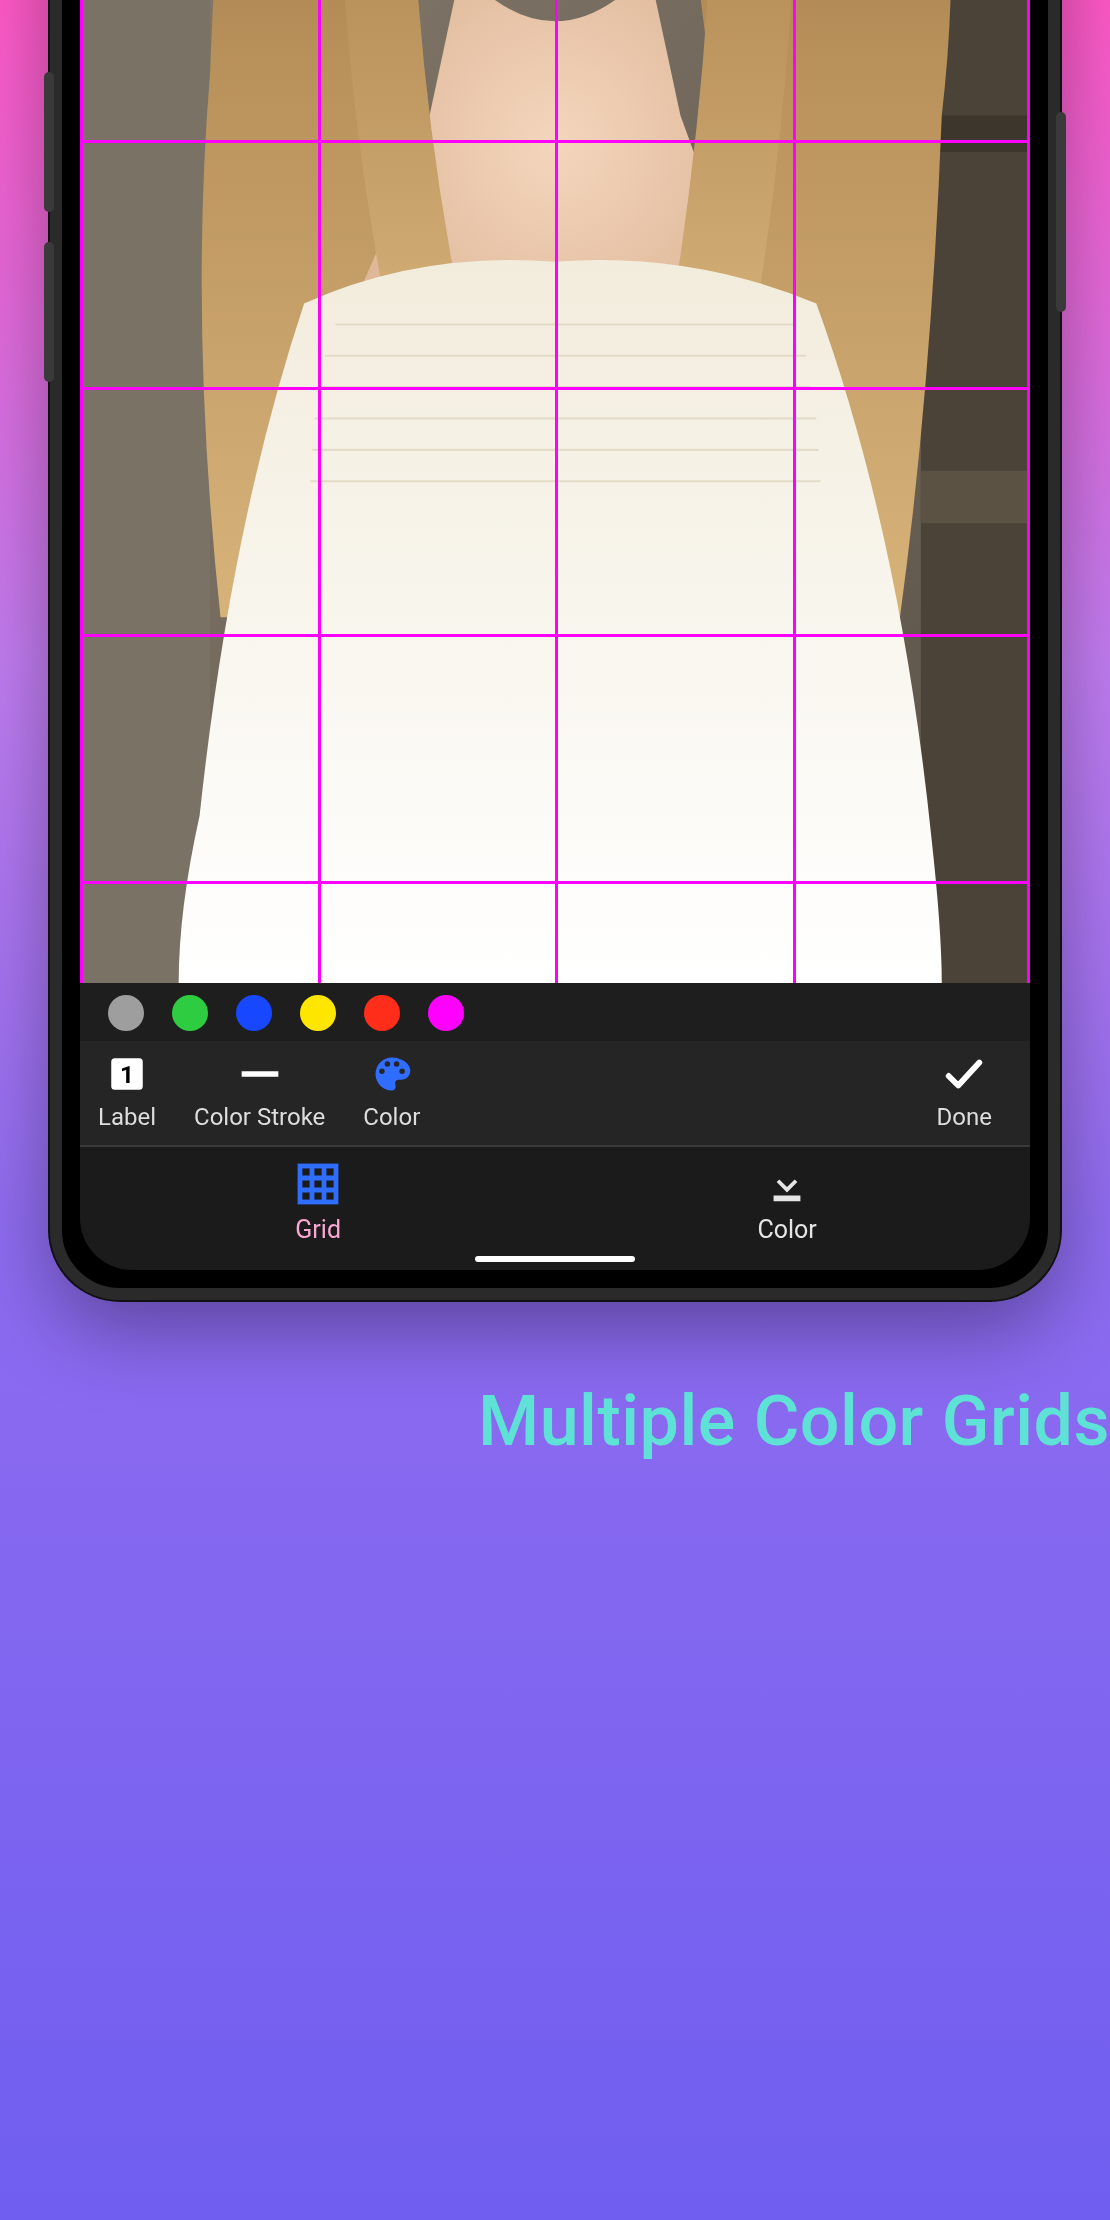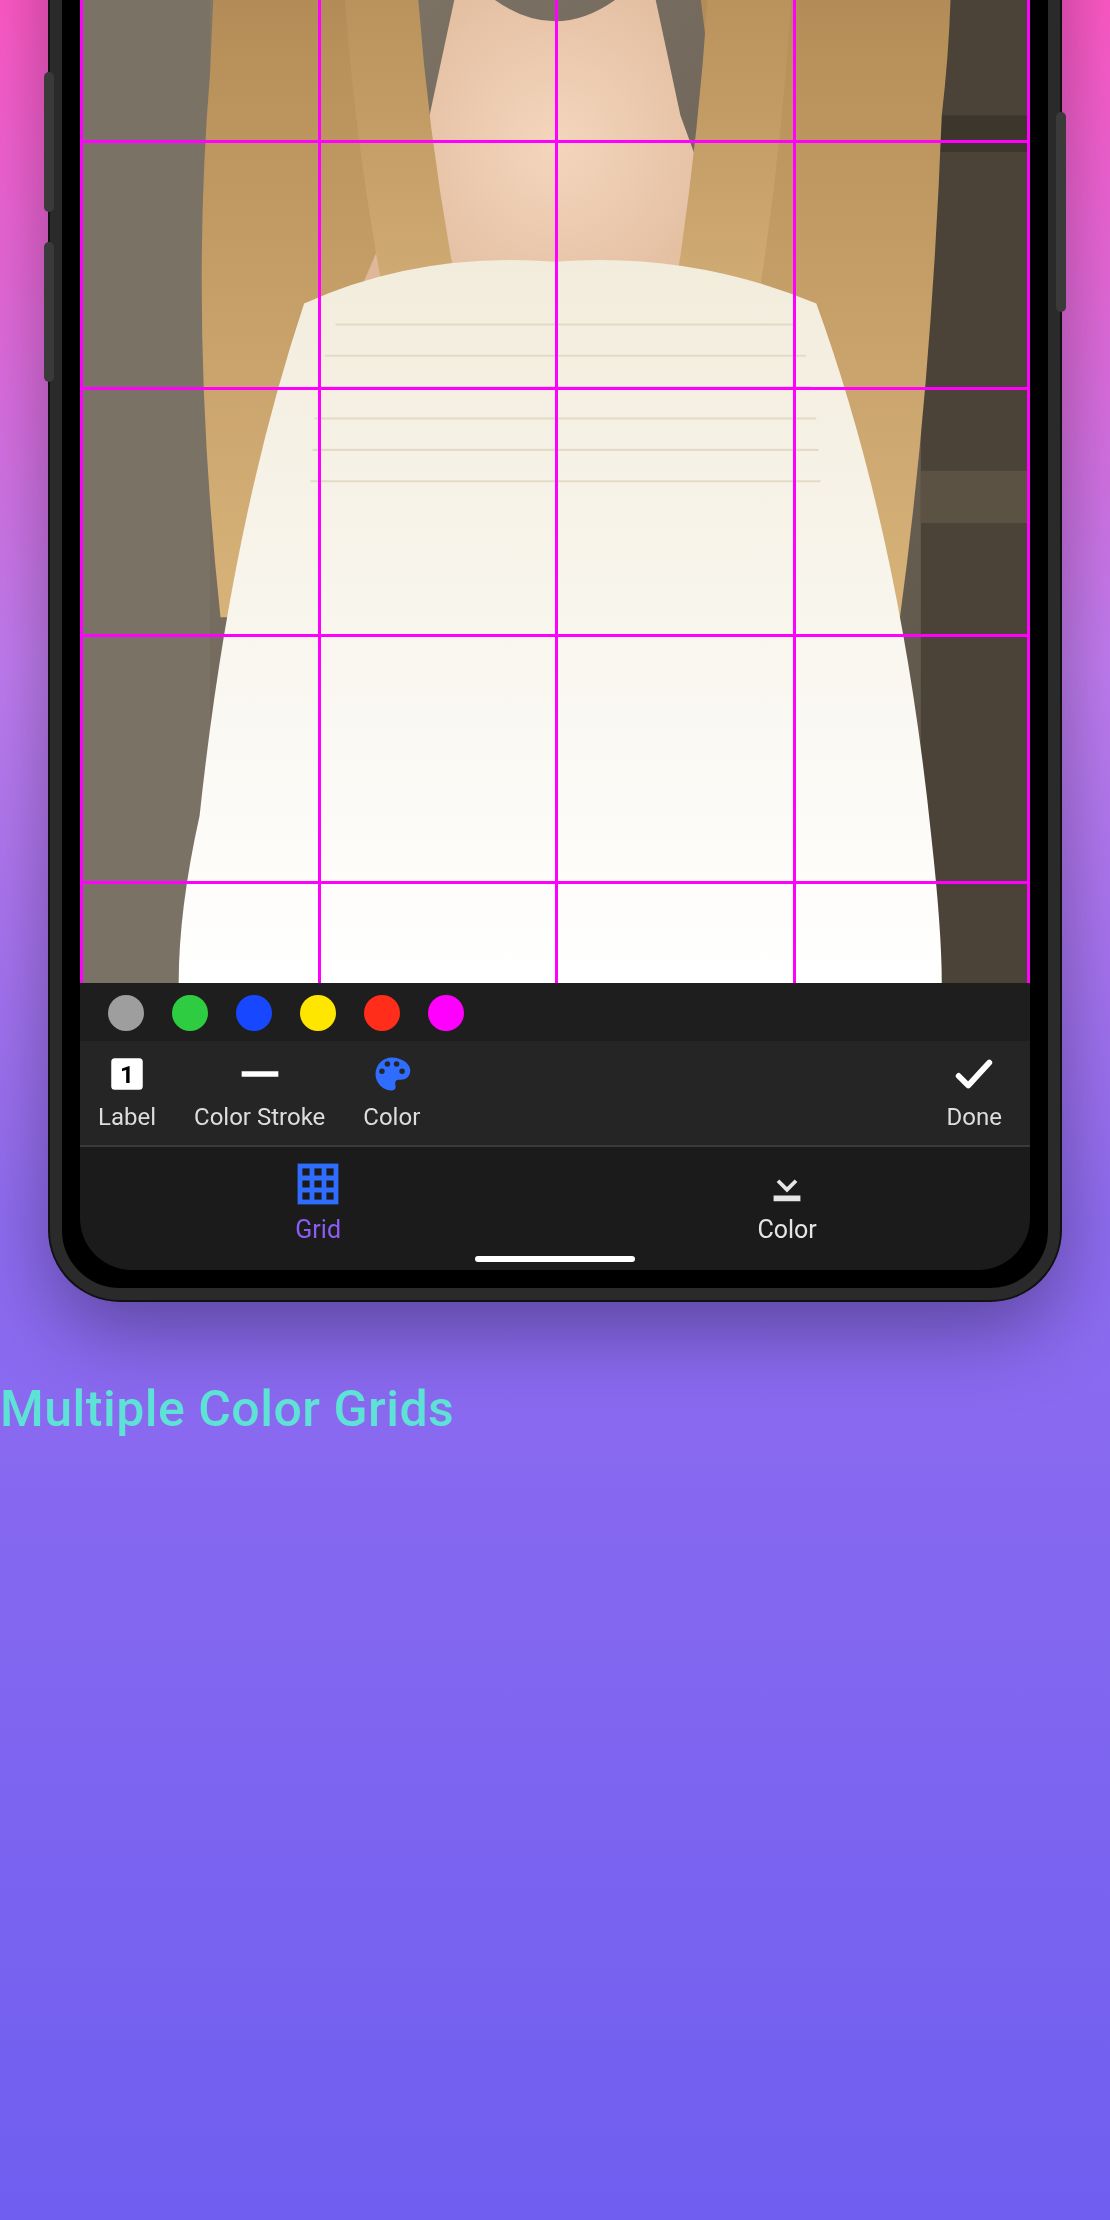--- a/index.html
+++ b/index.html
@@ -43,35 +43,35 @@
     background: #1e1e1e; display:flex; gap:28px; padding: 12px 28px 10px 28px;
   }
   .swatch { width:36px; height:36px; border-radius:50%; cursor:pointer; }
 
   .secondary-bar {
     background: #252525; display:flex; align-items:center; padding: 10px 18px 14px 18px;
     border-bottom: 2px solid #3a3a3a;
   }
   .sec-item { display:flex; flex-direction:column; align-items:center; gap:6px; color:#ddd; font-size:24px; margin-right: 38px; cursor:pointer; }
   .sec-item .ic { width:46px; height:46px; display:flex; align-items:center; justify-content:center; }
-  .sec-item.last { margin-left:auto; margin-right:10px; }
+  .sec-item.last { margin-left:auto; margin-right:20px; }
 
   .bottom-bar {
     background:#1b1b1b; display:flex; justify-content:space-around; align-items:flex-start;
     padding: 12px 6px 26px 6px;
   }
   .bot-item { display:flex; flex-direction:column; align-items:center; gap:6px; color:#e5e5e5; font-size:25px; cursor:pointer; }
-  .bot-item.active { color:#8b5cf6;justify-content:flex-end; }
+  .bot-item.active { color:#f9a8d4;justify-content:flex-end; }
   .bot-item .ic { width:50px; height:50px; display:flex; align-items:center; justify-content:center; }
 
   .home-indicator { position:absolute; bottom:8px; left:50%; transform:translateX(-50%); width:160px; height:6px; background:#fff; border-radius:3px; }
 
   .caption {
-    position:absolute; left:0; right:0; top: 1380px; text-align:left;
-    font-size:50px; font-weight:500; color:#5ee2d6; letter-spacing:0.5px;
+    position:absolute; left:0; right:0; top: 1380px; text-align:right;
+    font-size:70px; font-weight:500; color:#5ee2d6; letter-spacing:0.5px;
   }
 
   svg { display:block; }
 </style>
 </head>
 <body>
 
 <div class="bg">
 
   <div class="phone">

